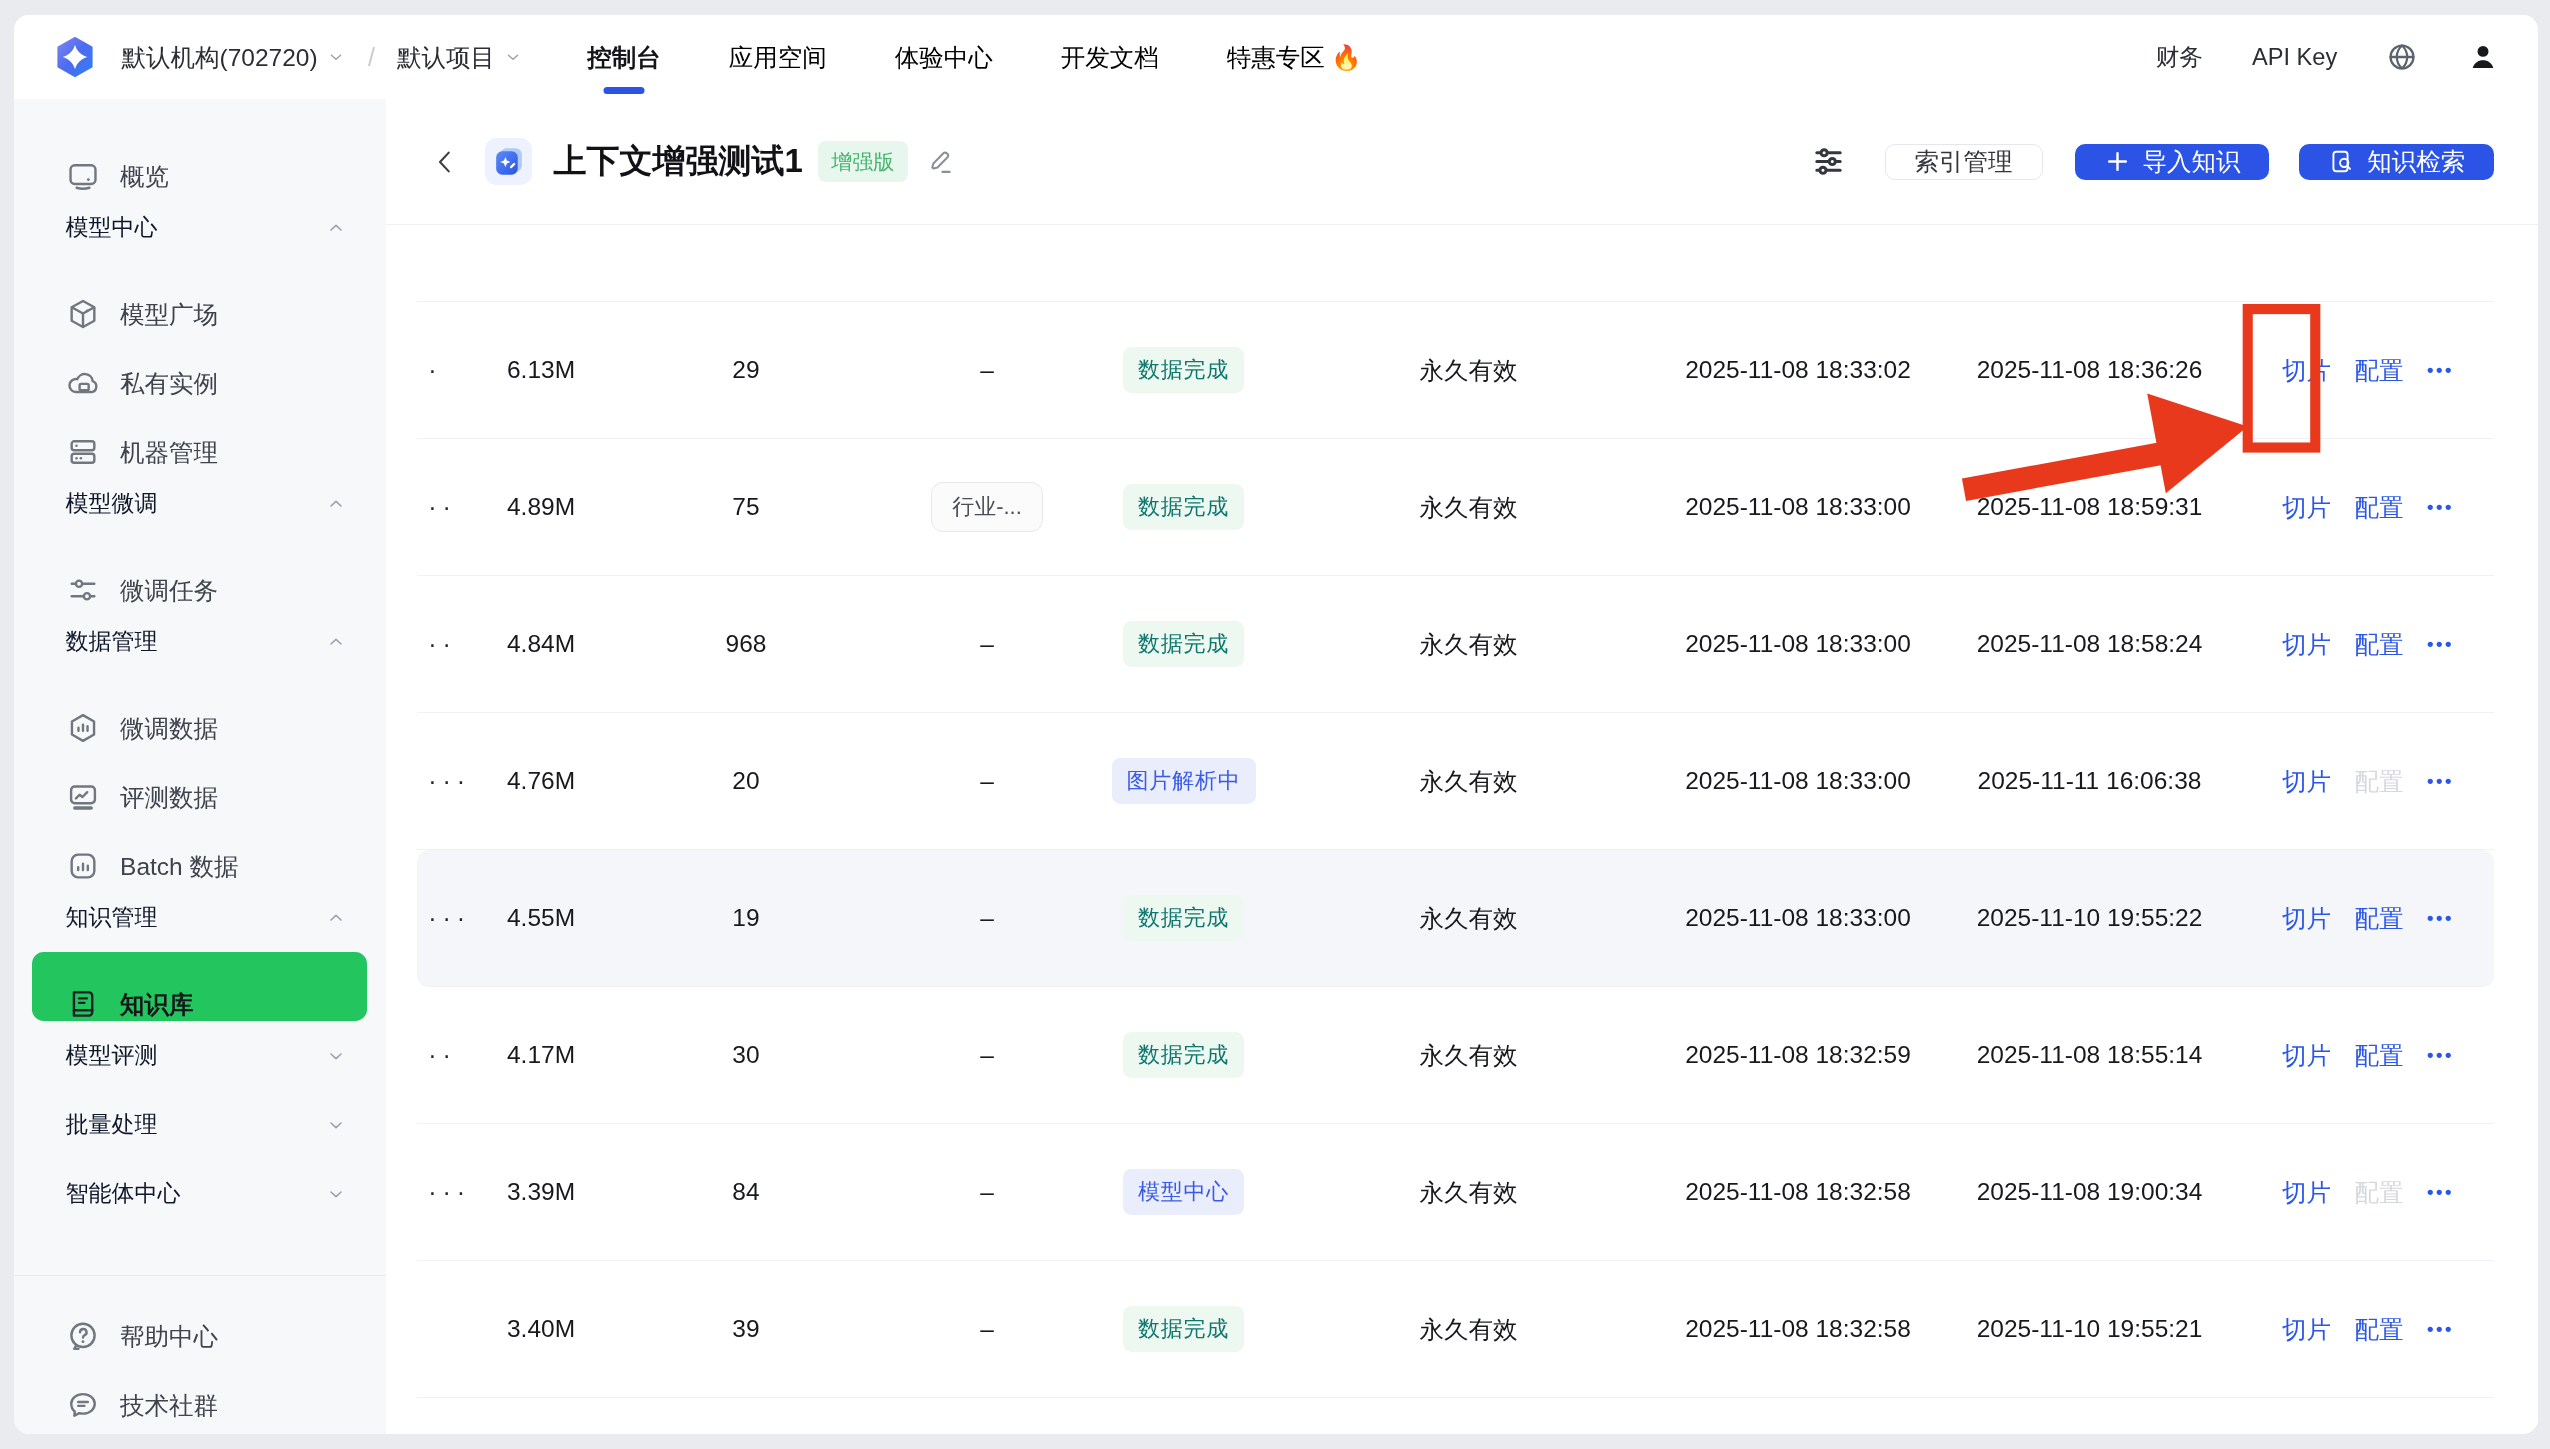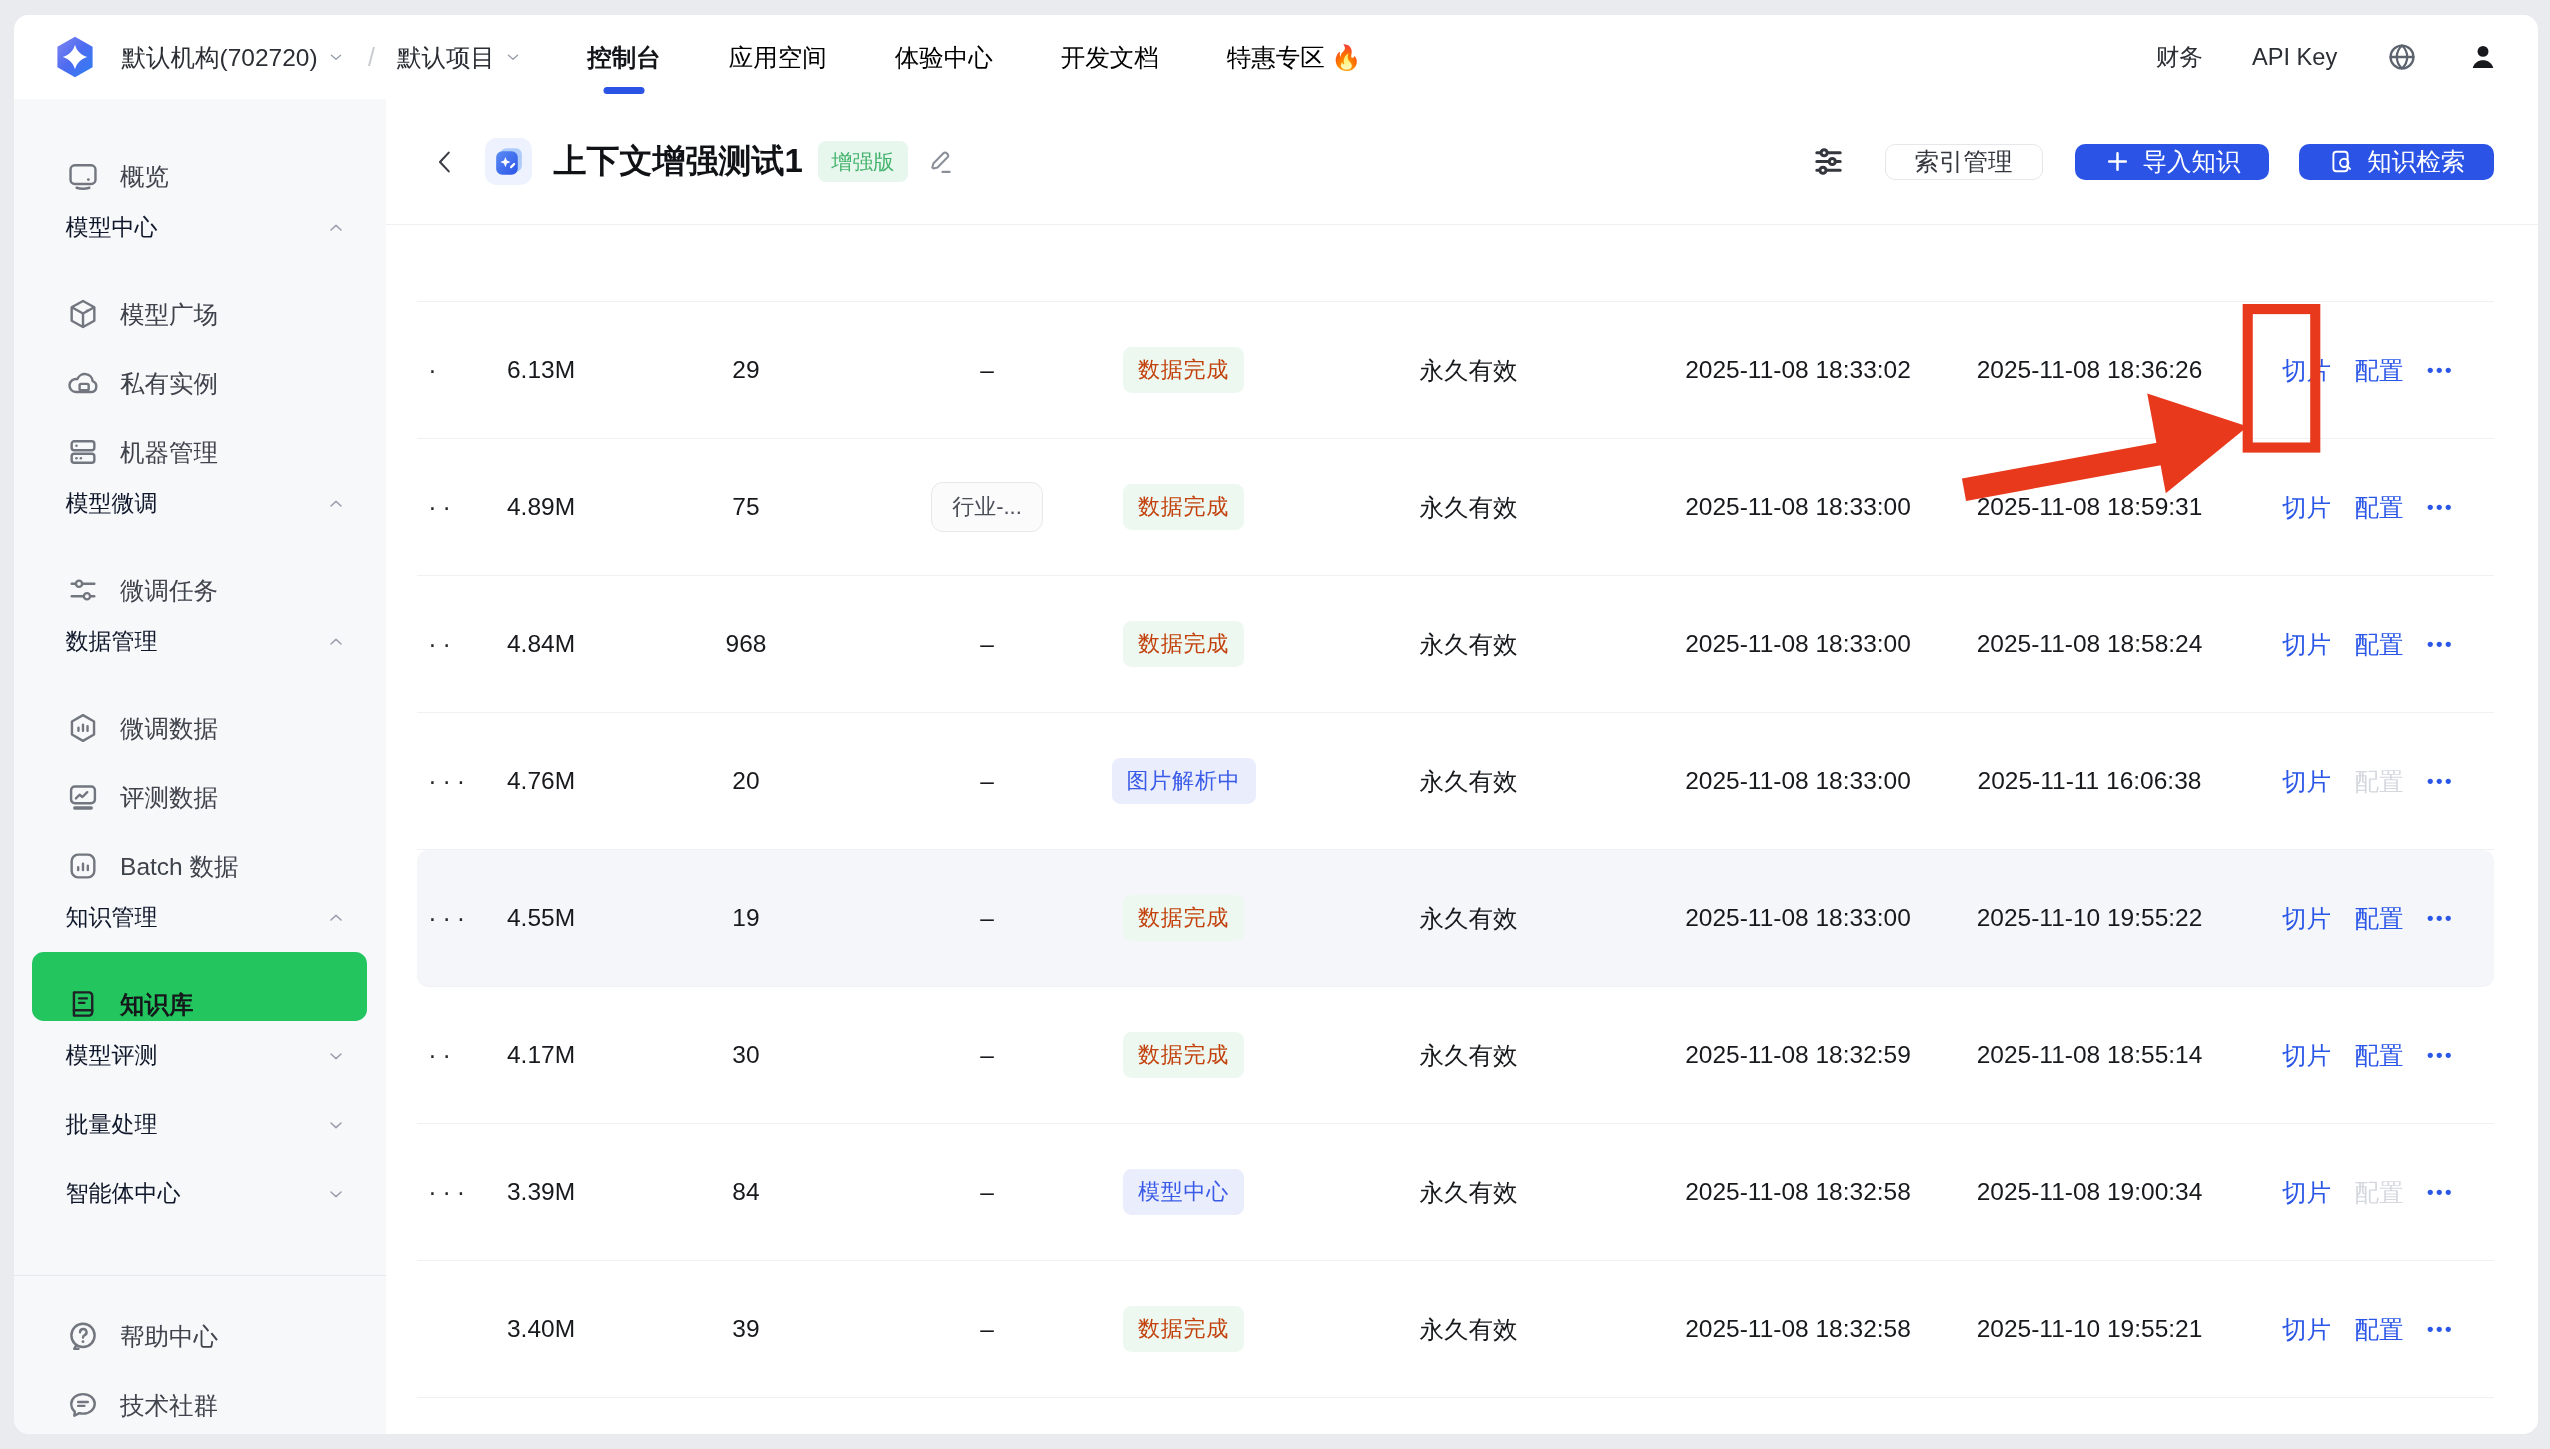--- a/index.html
+++ b/index.html
@@ -56,21 +56,21 @@
   .btn .bic{width:27px;height:27px;color:#fff;}
   
   .table{flex:1;margin:0 44px 0 31px;}
   .tspacer{height:76px;}
   .rows{border-top:0.8px solid #f0f1f4;}
   .trow{display:grid;grid-template-columns:59px 131px 279px 203px 190px 380px 279px 304px 253px;align-items:center;height:136px;border-bottom:0.8px solid #f0f1f4;}
   .trow.hl{background:#f5f6f9;border-radius:11.8px;}
   .td{display:flex;justify-content:center;align-items:center;font-size:24.5px;color:#17191d;white-space:nowrap;}
   .td.c-dots{justify-content:flex-start;padding-left:11.8px;letter-spacing:5.9px;font-size:25px;color:#26282c;}
   .badge{font-size:22px;padding:7.6px 15px;border-radius:8.4px;letter-spacing:0.8px;}
-  .badge.success{color:#c2410c;background:#edf8f1;font-family:Liberation Serif, serif;}
+  .badge.success{color:#0f766e;background:#edf8f1;font-family:Liberation Serif, serif;}
   .badge.processing{color:#3a5be8;background:#e9edfc;}
   .chip{font-size:22px;color:#4a4e57;border:1.7px solid #e6e8eb;background:#fbfbfc;border-radius:11.8px;padding:9.3px 20px;}
   .actions{gap:23.6px;}
   .lnk{color:#2b57e8;cursor:pointer;text-decoration:none;font-size:24.5px;}
   .lnk.dis{color:#d5d8de;cursor:default;}
   .lnk.more{font-size:18.6px;letter-spacing:2.5px;font-weight:bold;}
   
   .anno{position:absolute;top:0;left:0;pointer-events:none;z-index:50;}
   svg.icon{display:block;width:100%;height:100%;}
 </style>

